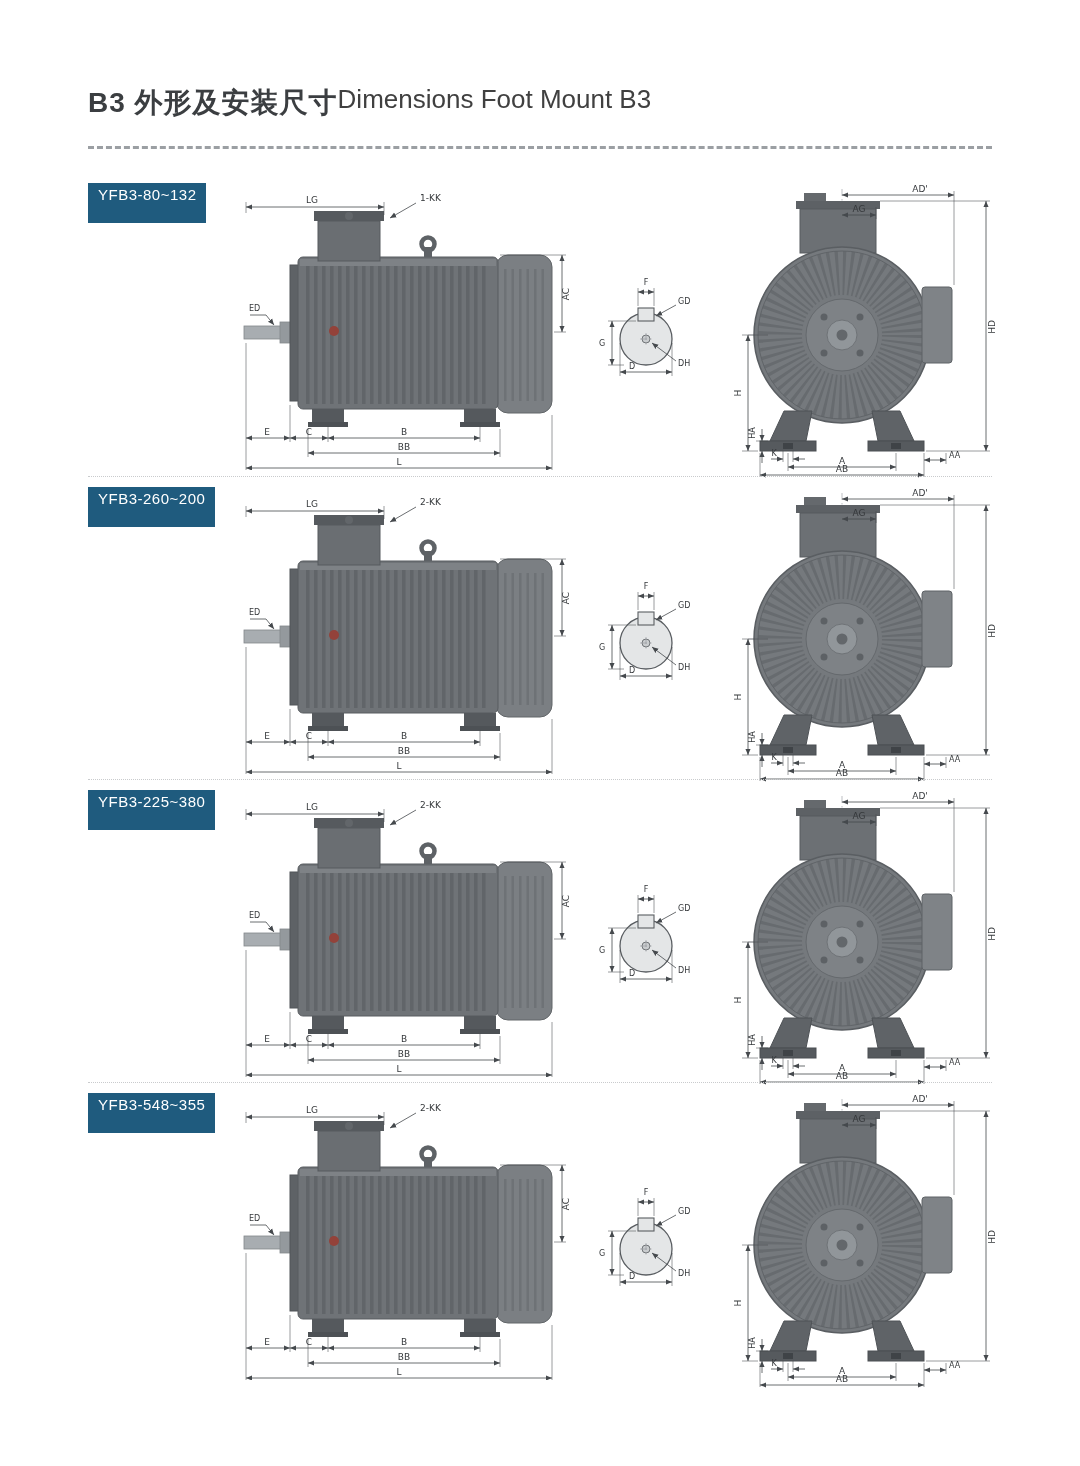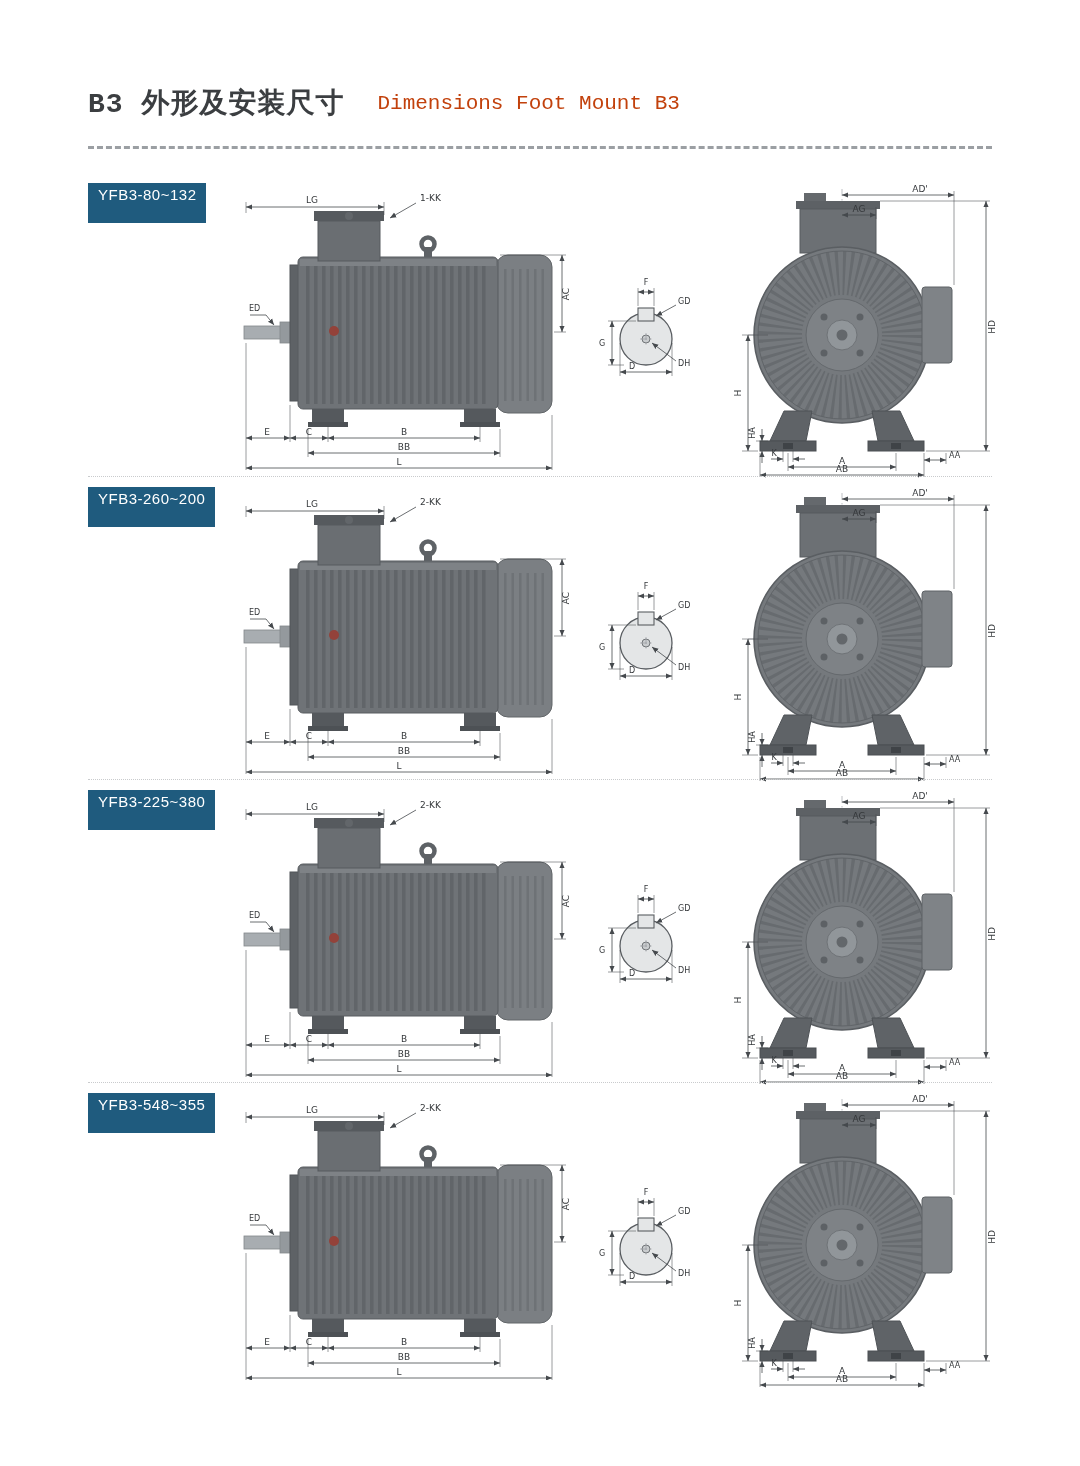--- a/index.html
+++ b/index.html
@@ -2,23 +2,23 @@
 <html style="--badge-bg: #1f5b7e; --badge-text: #ffffff; --dim-line: #45494d;"><head>
 <meta charset="utf-8">
 <style>
   * { margin:0; padding:0; box-sizing:border-box; }
   html,body { background:#ffffff; }
   body {
     width:1080px; height:1466px; position:relative; overflow:hidden;
     font-family:"Liberation Sans","DejaVu Sans",sans-serif; color:#3a3d3f;
   }
   .page { position:absolute; inset:0; padding:84px 88px 0 88px; }
-  .page-header h1 { display:flex; align-items:center; gap:33px; font-weight:normal;font-family:Liberation Mono, monospace; }
+  .page-header h1 { display:flex; align-items:flex-start; gap:0; font-weight:normal; }
   .title-zh { font-size:28px; font-weight:600; color:#3b3e41; letter-spacing:1px; }
-  .title-en { font-size:21px; font-weight:500; color:#c2410c; }
+  .title-en { font-size:26px; font-weight:500; color:#404040; }
   .header-rule { margin-top:24px; border-top:3px dashed #9b9fa3; height:0; }
   .sections { margin-top:24px; }
   .motor-section { position:relative; height:303px; }
   .motor-section + .motor-section { border-top:1px dotted #c9cbcd; }
   .badge {
     position:absolute; left:0; top:10px; z-index:2;
     background:var(--badge-bg,#1f5b7e); color:var(--badge-text,#ffffff);
     font-size:15px; padding:3px 10px 20px 10px; letter-spacing:.5px;
   }
   .motor-section svg { position:absolute; }

